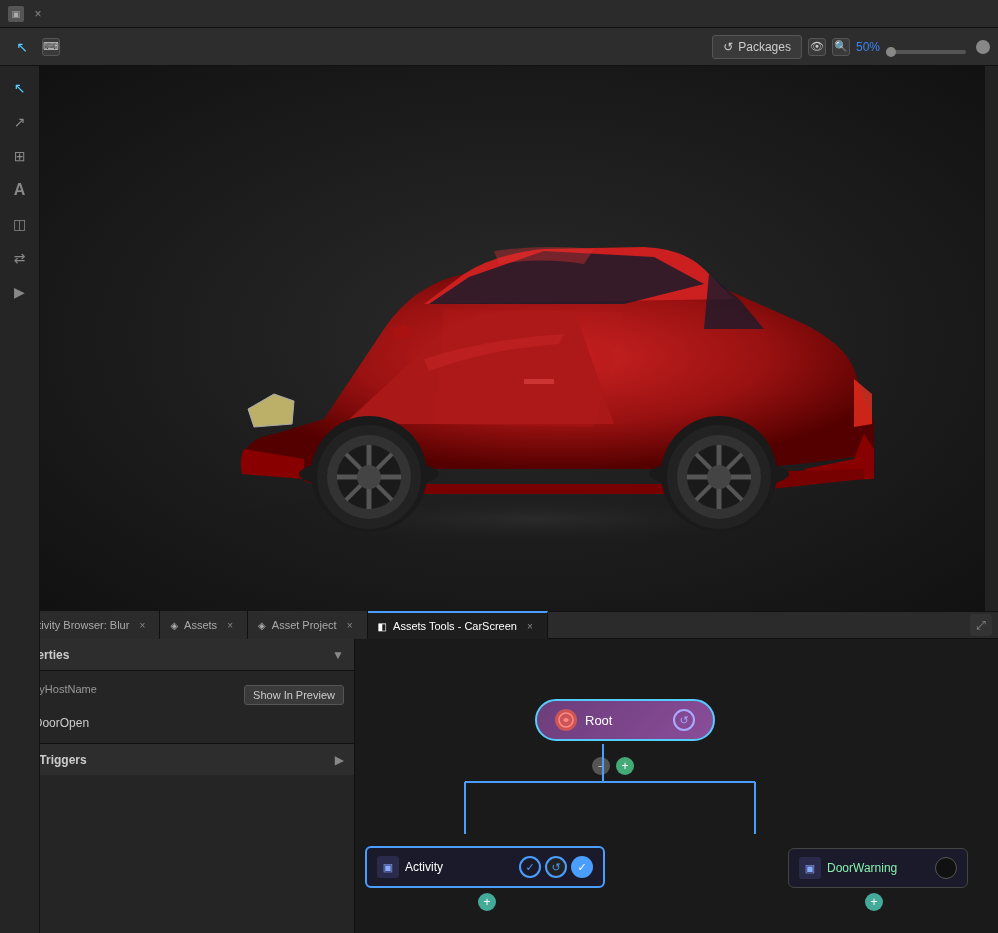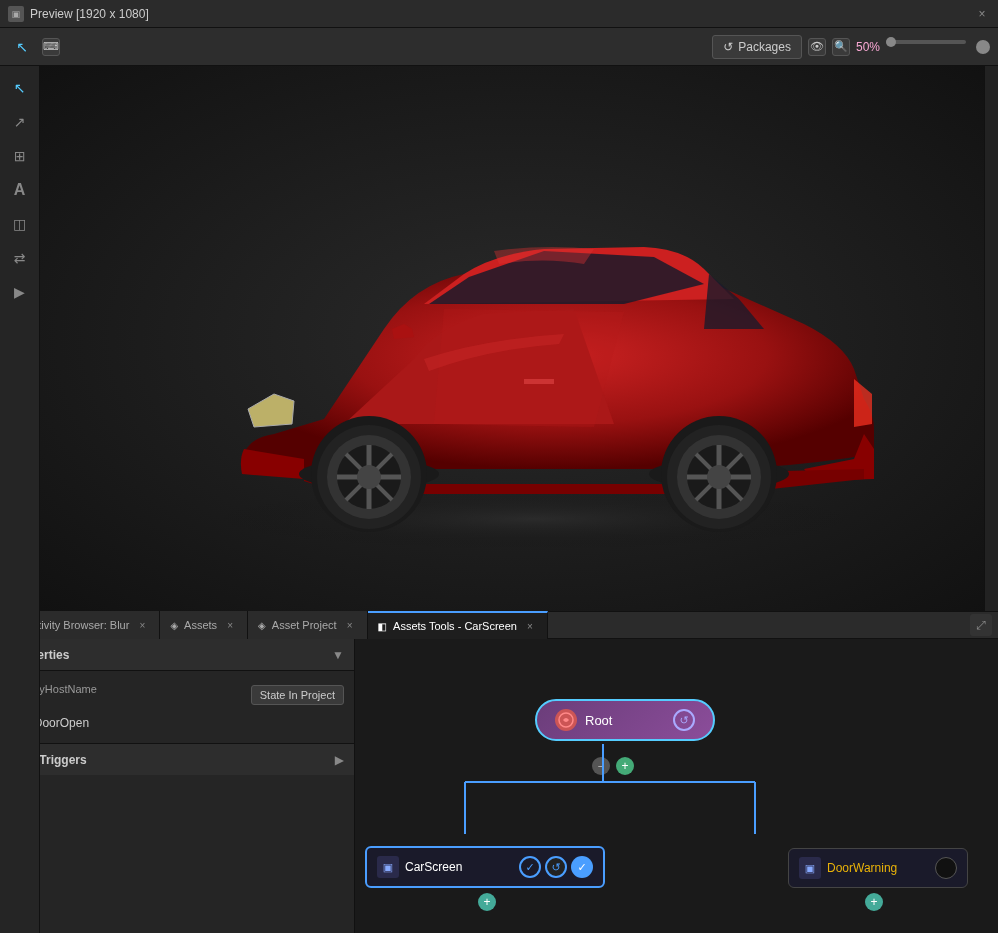--- a/index.html
+++ b/index.html
@@ -60,23 +60,23 @@
       border-radius: 3px;
       cursor: pointer;
       display: flex;
       align-items: center;
       gap: 5px;
       font-size: 12px;
     }
     .toolbar-spacer { flex: 1; }
     .toolbar-zoom {
       display: flex;
-      align-items: flex-start;
+      align-items: flex-end;
       gap: 6px;
-      color: #f9a8d4;
+      color: #3b82f6;
       font-size: 12px;
     }
     .zoom-icon {
       width: 18px; height: 18px;
       background: #3a3a3a;
       border: 1px solid #555;
       border-radius: 3px;
       display: flex; align-items: center; justify-content: center;
       font-size: 11px;
     }
@@ -386,21 +386,20 @@
       width: 4px;
       background: transparent;
       cursor: ew-resize;
     }
   </style>
 </head>
 <body>
 
 <div class="title-bar">
   <div class="title-bar-icon">▣</div>
-  <span class="title-bar-text">Preview [1920 x 1080]</span>
   <div class="title-bar-close">×</div>
 </div>
 
 <div class="toolbar">
   <div class="sidebar-icon active" style="color:#5cf;">↖</div>
   <div class="zoom-icon">⌨</div>
   <div class="toolbar-spacer"></div>
   <button class="toolbar-btn">
     <span>↺</span>
     <span>Packages</span>
@@ -545,21 +544,21 @@
     <div class="panel-header">
       <span class="panel-title">Properties</span>
       <span class="panel-toggle">▼</span>
     </div>
     <div class="panel-content">
       <div class="prop-row">
         <div>
           <div class="prop-label">ActivityHostName</div>
           <div class="prop-value">Root</div>
         </div>
-        <button class="show-in-project-btn">State In Project</button>
+        <button class="show-in-project-btn">Show In Preview</button>
       </div>
       <div class="state-item">
         <span class="cursor-arrow">↖</span>
         <span>DoorOpen</span>
       </div>
     </div>
     <div class="data-triggers-header">
       <span class="panel-title">Data Triggers</span>
       <span style="color:#888;">▶</span>
     </div>
@@ -592,32 +591,32 @@
 
       <line x1="110" y1="143" x2="400" y2="143" stroke="#4a9eff" stroke-width="2"></line>
 
       <line x1="110" y1="143" x2="110" y2="195" stroke="#4a9eff" stroke-width="2"></line>
 
       <line x1="400" y1="143" x2="400" y2="195" stroke="#4a9eff" stroke-width="2"></line>
     </svg>
 
     <div style="position:absolute;bottom:45px;left:10px;background:#1a1a2a;border:2px solid #4a9eff;border-radius:6px;padding:8px 10px;display:flex;align-items:center;gap:6px;min-width:240px;">
       <div style="width:22px;height:22px;background:#2a2a4a;border-radius:3px;display:flex;align-items:center;justify-content:center;font-size:11px;color:#88aaff;">▣</div>
-      <span style="color:#fff;font-size:12px;flex:1;">CarScreen</span>
+      <span style="color:#fff;font-size:12px;flex:1;">Activity</span>
       <div style="display:flex;gap:4px;">
         <div style="width:22px;height:22px;border-radius:50%;border:2px solid #4a9eff;display:flex;align-items:center;justify-content:center;font-size:11px;color:#4a9eff;cursor:pointer;">✓</div>
         <div style="width:22px;height:22px;border-radius:50%;border:2px solid #4a9eff;background:#222;display:flex;align-items:center;justify-content:center;font-size:11px;color:#4a9eff;cursor:pointer;">↺</div>
         <div style="width:22px;height:22px;border-radius:50%;background:#4a9eff;border:none;display:flex;align-items:center;justify-content:center;font-size:11px;color:#fff;cursor:pointer;">✓</div>
       </div>
     </div>
 
     <div style="position:absolute;bottom:22px;left:123px;width:18px;height:18px;background:#4a9;border-radius:50%;display:flex;align-items:center;justify-content:center;font-size:12px;color:#fff;cursor:pointer;">+</div>
 
     <div style="position:absolute;bottom:45px;right:30px;background:#1a1a2a;border:1px solid #444;border-radius:6px;padding:8px 10px;display:flex;align-items:center;gap:6px;min-width:180px;">
       <div style="width:22px;height:22px;background:#2a2a4a;border-radius:3px;display:flex;align-items:center;justify-content:center;font-size:11px;color:#88aaff;">▣</div>
-      <span style="color:#eab308;font-size:12px;flex:1;">DoorWarning</span>
+      <span style="color:#86efac;font-size:12px;flex:1;">DoorWarning</span>
       <div style="width:22px;height:22px;border-radius:50%;background:#111;border:1px solid #555;cursor:pointer;"></div>
     </div>
 
     <div style="position:absolute;bottom:22px;right:115px;width:18px;height:18px;background:#4a9;border-radius:50%;display:flex;align-items:center;justify-content:center;font-size:12px;color:#fff;cursor:pointer;">+</div>
 
   </div>
 </div>
 
 </body></html>

